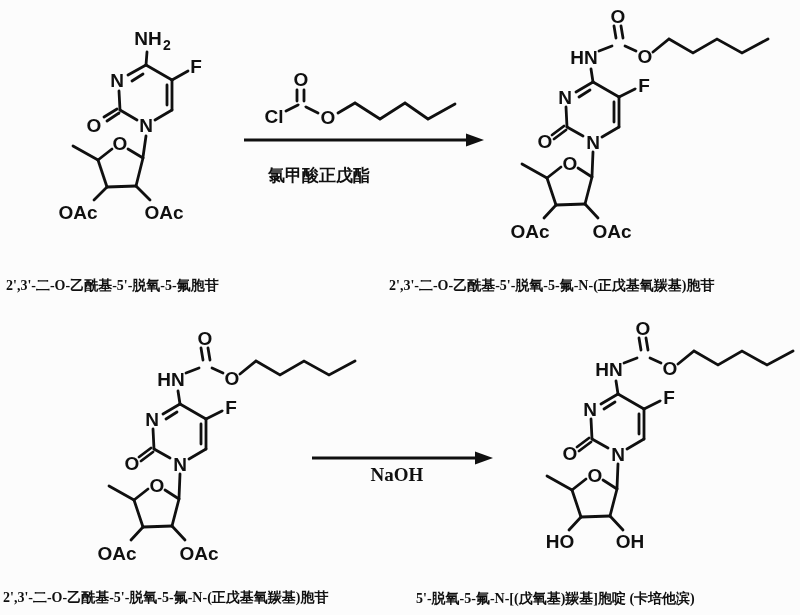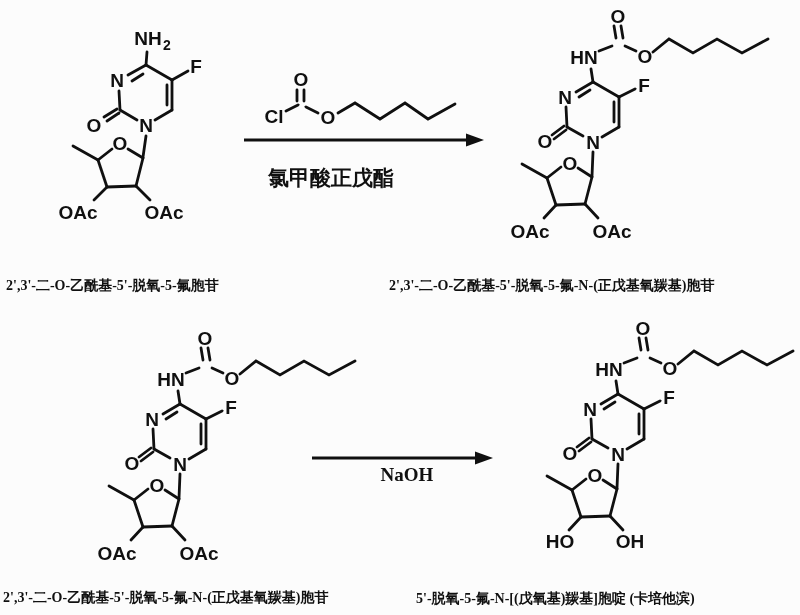--- a/index.html
+++ b/index.html
@@ -7,21 +7,21 @@
           font-family:"Liberation Serif",serif;}
   .scheme-svg{position:absolute;left:0;top:0;}
   .b{stroke:#101010;stroke-width:2.8;stroke-linecap:round;fill:none;}
   .arrow-line{stroke:#101010;stroke-width:3;stroke-linecap:butt;}
   .ah{fill:#101010;stroke:none;}
   .atom{font-family:"Liberation Sans",sans-serif;font-weight:bold;font-size:19px;
         fill:#101010;text-anchor:middle;}
   .atom-sub{font-size:14px;}
   .txt{position:absolute;color:#101010;font-weight:bold;white-space:nowrap;}
   .caption{font-size:14px;}
-  .reagent-text{font-size:21px;}
+  .reagent-text{font-size:17px;}
   .cond{font-size:19px;width:110px;text-align:center;font-family:"Liberation Serif",serif;}
   .subscript{font-size:13px;vertical-align:-4px;}
 </style>
 </head>
 <body>
 
 <div class="canvas">
 
 <svg class="scheme-svg" width="800" height="615" viewBox="0 0 800 615" xmlns="http://www.w3.org/2000/svg" xmlns:xlink="http://www.w3.org/1999/xlink">
 
@@ -125,21 +125,21 @@
   <g>
     <use href="#carb-core" xlink:href="#carb-core" transform="translate(25,312)"></use>
     <text class="atom" x="560" y="548">HO</text>
     <text class="atom" x="630" y="548">OH</text>
   </g>
 </svg>
 
 <div class="txt reagent-text" style="left:268px;top:164px;">氯甲酸正戊酯</div>
 
 
-<div class="txt cond" style="left:352px;top:464px;">NaOH</div>
+<div class="txt cond" style="left:342px;top:464px;">NaOH</div>
 
 <div class="txt caption" style="left:6px;top:277px;">2',3'-二-O-乙酰基-5'-脱氧-5-氟胞苷</div>
 
 <div class="txt caption" style="left:389px;top:277px;">2',3'-二-O-乙酰基-5'-脱氧-5-氟-N-(正戊基氧羰基)胞苷</div>
 
 <div class="txt caption" style="left:3px;top:589px;">2',3'-二-O-乙酰基-5'-脱氧-5-氟-N-(正戊基氧羰基)胞苷</div>
 
 <div class="txt caption" style="left:416px;top:590px;">5'-脱氧-5-氟-N-[(戊氧基)羰基]胞啶 (卡培他滨)</div>
 
 </div>

